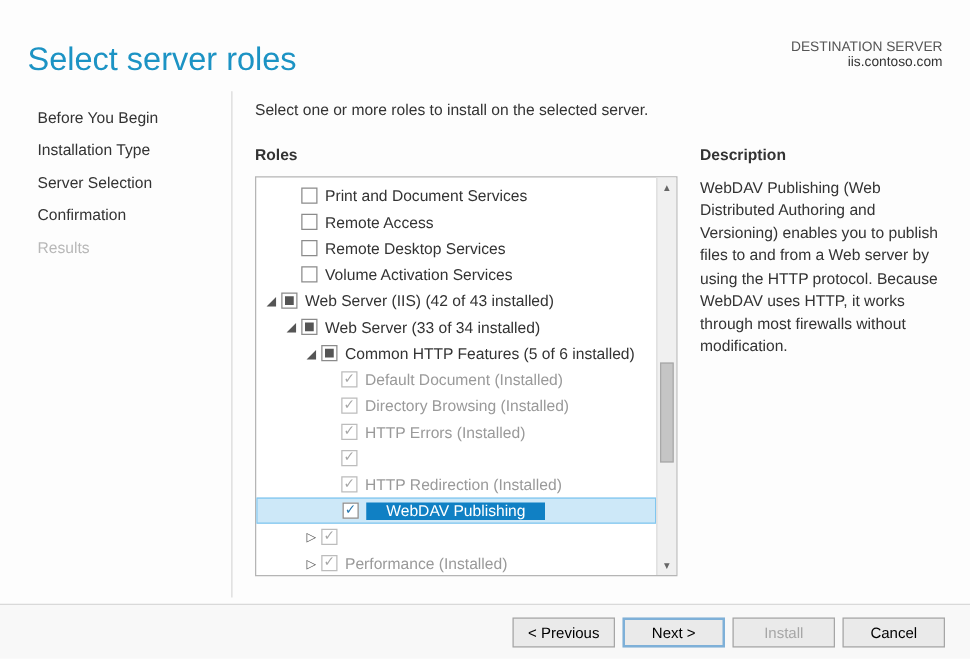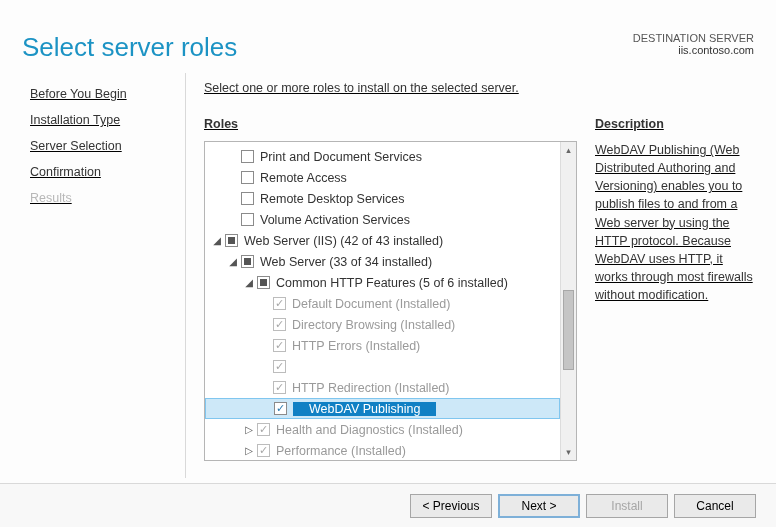--- a/index.html
+++ b/index.html
@@ -4,31 +4,31 @@
 <style>
 * { box-sizing: border-box; margin: 0; padding: 0; font-family: "Segoe UI", Arial, sans-serif; }
 body { width: 776px; height: 527px; background: #fdfdfd; overflow: hidden; position: relative; }
 
 .header { padding: 18px 22px 10px 22px; display: flex; justify-content: space-between; align-items: flex-start; margin-top: 14px; }
 .header h1 { font-size: 26px; font-weight: 300; color: #1c93c4; }
 .dest { text-align: right; font-size: 11px; color: #555; }
 .dest .lbl { color: #555; }
 .dest .val { color: #333; }
 
-.body { display: flex; height: 405px; text-decoration: underline; }
+.body { display: flex; height: 405px; }
 
 .nav { width: 185px; padding-top: 8px; }
 .nav-item { padding: 6px 10px 6px 30px; font-size: 12.5px; color: #333; cursor: pointer; }
 .nav-item.active { background: #1080c4; color: #fff; }
 .nav-item.disabled { color: #b8b8b8; cursor: default; }
 
 .content { flex: 1; border-left: 1px solid #d9d9d9; padding: 8px 20px 0 18px; display: flex; flex-direction: column; }
 .instr { font-size: 12.5px; color: #333; margin-bottom: 22px; }
 .cols { display: flex; gap: 18px; flex: 1; min-height: 0; }
-.roles-col { width: 373px; display: flex; flex-direction: column; }
+.roles-col { width: 338px; display: flex; flex-direction: column; }
 .desc-col { flex: 1; }
 .col-head { font-weight: 600; font-size: 12.5px; color: #333; margin-bottom: 10px; }
 .desc-text { font-size: 12.5px; color: #333; line-height: 1.45; }
 
 .tree-wrap { border: 1px solid #b5b5b5; height: 320px; position: relative; background: #fff; }
 .tree { position: absolute; inset: 0 16px 0 0; overflow: hidden; padding: 4px 0; }
 .scrollbar { position: absolute; right: 0; top: 0; bottom: 0; width: 16px; background: #f0f0f0; border-left: 1px solid #dcdcdc; }
 .sarrow { height: 16px; display: flex; align-items: center; justify-content: center; font-size: 9px; color: #666; }
 .thumb { position: absolute; left: 2px; right: 2px; top: 148px; height: 80px; background: #c5c5c5; border: 1px solid #a8a8a8; }
 
@@ -139,21 +139,20 @@
                 <span class="lbl">HTTP Redirection (Installed)</span>
               </div>
               <div class="node ind3 sel">
                 <span class="exp"></span>
                 <span class="cb chk"></span>
                 <span class="lbl">WebDAV Publishing</span>
               </div>
               <div class="node ind2 dis">
                 <span class="exp">▷</span>
                 <span class="cb chk dis"></span>
-                <span class="lbl">Health and Diagnostics (Installed)</span>
               </div>
               <div class="node ind2 dis">
                 <span class="exp">▷</span>
                 <span class="cb chk dis"></span>
                 <span class="lbl">Performance (Installed)</span>
               </div>
             </div>
           <div class="scrollbar">
             <div class="sarrow">▴</div>
             <div class="thumb"></div>

